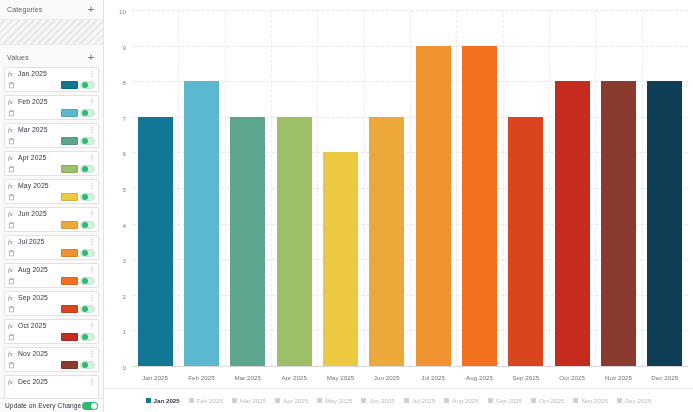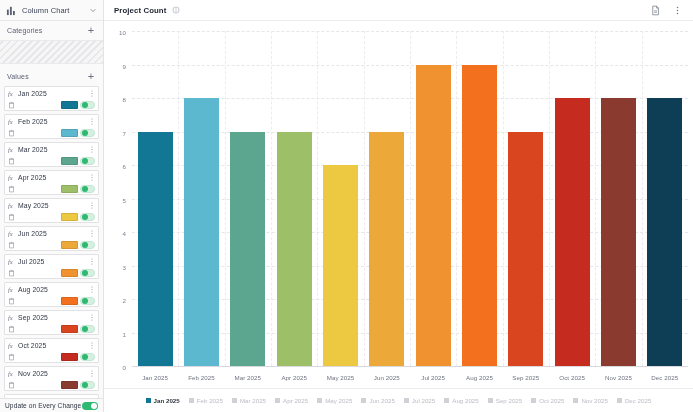--- a/index.html
+++ b/index.html
@@ -182,31 +182,20 @@
   .lg-item.dim .lg-box { background: #cfd1d6 !important; }
   .lg-item.dim .lg-txt { color: #b9bcc3; }
 </style>
 </head>
 <body>
 
 <div id="app">
 
   <div class="sidebar">
 
-    <div class="chart-type-row">
-      <svg class="ct-icon" viewBox="0 0 12 12">
-        <rect x="1" y="5" width="2" height="6" fill="#5a6072"></rect>
-        <rect x="4.3" y="2" width="2" height="9" fill="#5a6072"></rect>
-        <rect x="7.6" y="6.5" width="2" height="4.5" fill="#5a6072"></rect>
-      </svg>
-      <span class="ct-label">Column Chart</span>
-      <svg class="chev" viewBox="0 0 10 10">
-        <path d="M2 4 L5 7 L8 4" stroke="#7b818f" stroke-width="1" fill="none"></path>
-      </svg>
-    </div>
 
     <div class="section-head">
       <span class="section-title">Categories</span>
       <span class="plus-btn">+</span>
     </div>
     <div class="dropzone"></div>
 
     <div class="section-head">
       <span class="section-title">Values</span>
       <span class="plus-btn">+</span>
@@ -495,39 +484,20 @@
     <div class="status-bar">
       <span class="status-label">Update on Every Change</span>
       <span class="toggle-lg">
           <span class="knob2"></span>
         </span>
     </div>
   </div>
 
   <div class="main">
 
-    <div class="main-header">
-      <span class="main-title">Project Count</span>
-      <svg class="info-icon" viewBox="0 0 12 12">
-        <circle cx="6" cy="6" r="4.6" fill="none" stroke="#9aa0ac" stroke-width="0.9"></circle>
-        <rect x="5.5" y="5.1" width="1" height="3.4" fill="#9aa0ac"></rect>
-        <rect x="5.5" y="3.2" width="1" height="1.1" fill="#9aa0ac"></rect>
-      </svg>
-      <span class="hdr-spacer"></span>
-      <svg class="hdr-icon" viewBox="0 0 14 14">
-        <path d="M3.5 1.5 h5 l2.2 2.2 v8.8 h-7.2 z" fill="none" stroke="#6b7280" stroke-width="0.9"></path>
-        <path d="M8.4 1.6 v2.3 h2.3" fill="none" stroke="#6b7280" stroke-width="0.9"></path>
-        <path d="M5.3 7.4 h3.6 M5.3 9.3 h3.6" stroke="#6b7280" stroke-width="0.8"></path>
-      </svg>
-      <svg class="hdr-icon" viewBox="0 0 14 14">
-        <circle cx="7" cy="3.2" r="0.95" fill="#6b7280"></circle>
-        <circle cx="7" cy="7" r="0.95" fill="#6b7280"></circle>
-        <circle cx="7" cy="10.8" r="0.95" fill="#6b7280"></circle>
-      </svg>
-    </div>
 
     <div class="chart-area">
       <div class="plot" id="plot">
         <div id="gridlines">
             <div class="gridline base" style="top: 100%;">
               <div class="ytick">0</div>
             </div>
             <div class="gridline" style="top: 90%;">
               <div class="ytick">1</div>
             </div>

